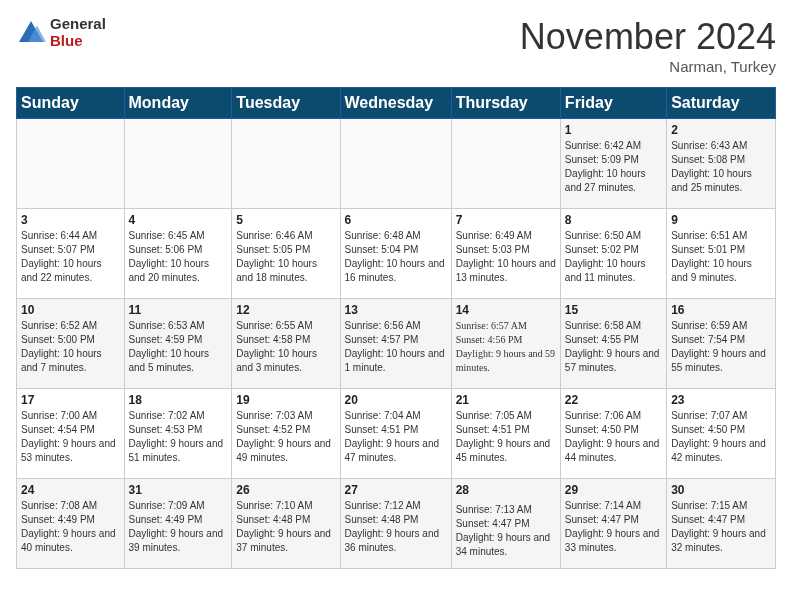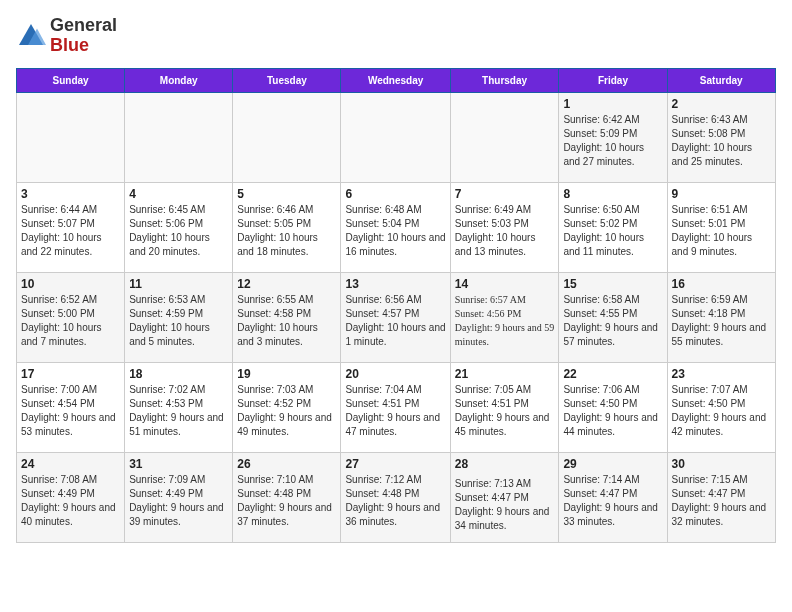--- a/index.html
+++ b/index.html
@@ -15,21 +15,21 @@
       justify-content: space-between;
       align-items: flex-start;
       margin-bottom: 12px;
     }
     .logo {
       display: flex;
       align-items: center;
       gap: 4px;
     }
     .logo-text {
-      font-size: 18px;
+      font-size: 15px;
       font-weight: bold;
       line-height: 1.1;
     }
     .logo-general { color: #333; }
     .logo-blue { color: #b91c1c; }
     .logo-icon {
       width: 30px;
       height: 30px;
     }
     .title-block { text-align: right; }
@@ -41,25 +41,25 @@
     .location {
       font-size: 15px;
       color: #555;
     }
     .calendar {
       width: 100%;
       border-collapse: collapse;
       font-size: 11px;
     }
     .calendar thead th {
-      background: #6d28d9;
+      background: #0c4a6e;
       color: #fff;
       padding: 6px 4px;
-      text-align: center;
-      font-size: 10px;
+      text-align: left;
+      font-size: 16px;
       font-weight: bold;
       border: 1px solid #1a5da5;
     }
     .calendar tbody td {
       border: 1px solid #ccc;
       vertical-align: top;
       padding: 4px;
       width: 113px;
       min-height: 80px;
       height: 90px;
@@ -93,20 +93,24 @@
   <div class="logo">
     <svg class="logo-icon" viewBox="0 0 40 40">
       <polygon points="20,4 36,32 4,32" fill="#2a6db5"></polygon>
       <polygon points="28,10 40,32 16,32" fill="#5599dd" opacity="0.7"></polygon>
     </svg>
     <div class="logo-text">
       <span class="logo-general">General</span><br>
       <span class="logo-blue">Blue</span>
     </div>
   </div>
+  <div class="title-block">
+    <div class="month-title">November 2024</div>
+    <div class="location">Narman, Turkey</div>
+  </div>
 </div>
 
 <table class="calendar">
   <thead>
     <tr>
     <th>Sunday</th>
         <th>Monday</th>
         <th>Tuesday</th>
         <th>Wednesday</th>
         <th>Thursday</th>
@@ -211,21 +215,21 @@
         </td>
         <td>
           <div class="day-number">15</div>
           <div class="day-info" style="white-space: pre-line;">Sunrise: 6:58 AM
 Sunset: 4:55 PM
 Daylight: 9 hours and 57 minutes.</div>
         </td>
         <td>
           <div class="day-number">16</div>
           <div class="day-info" style="white-space: pre-line;">Sunrise: 6:59 AM
-Sunset: 4:18 PM
+Sunset: 7:54 PM
 Daylight: 9 hours and 55 minutes.</div>
         </td>
       </tr>
       <tr>
         <td>
           <div class="day-number">17</div>
           <div class="day-info" style="white-space: pre-line;">Sunrise: 7:00 AM
 Sunset: 4:54 PM
 Daylight: 9 hours and 53 minutes.</div>
         </td>

